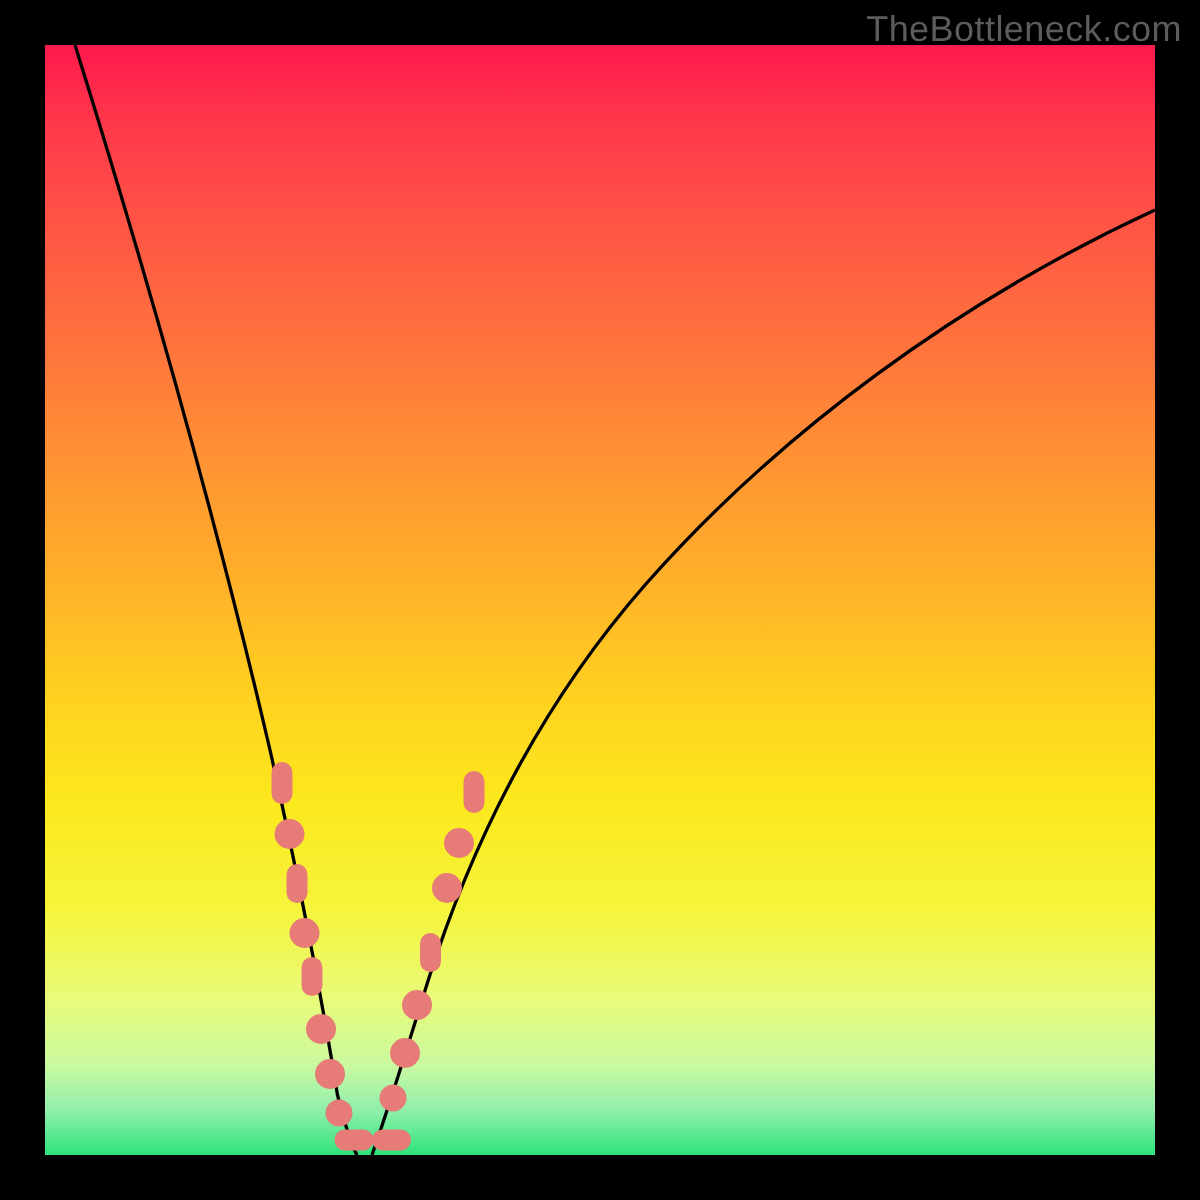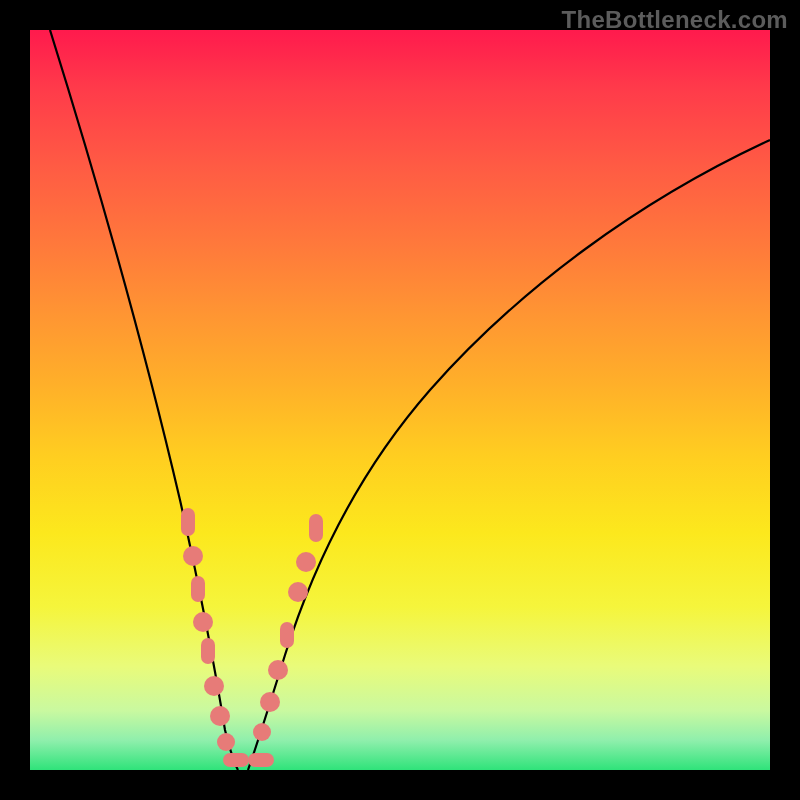--- a/index.html
+++ b/index.html
@@ -43,21 +43,21 @@
       #8fefac 96%,
       #2fe37a 100%
     );
   }
   .watermark {
     position: absolute;
     top: 6px;
     right: 12px;
     color: #5c5c5c;
     font-size: 24px;
-    font-weight: 700;
+    font-weight: 400;
     letter-spacing: 0.3px;
     user-select: none;
     text-align: center;
   }
   svg.curves {
     position: absolute;
     inset: 0;
     width: 100%;
     height: 100%;
   }

